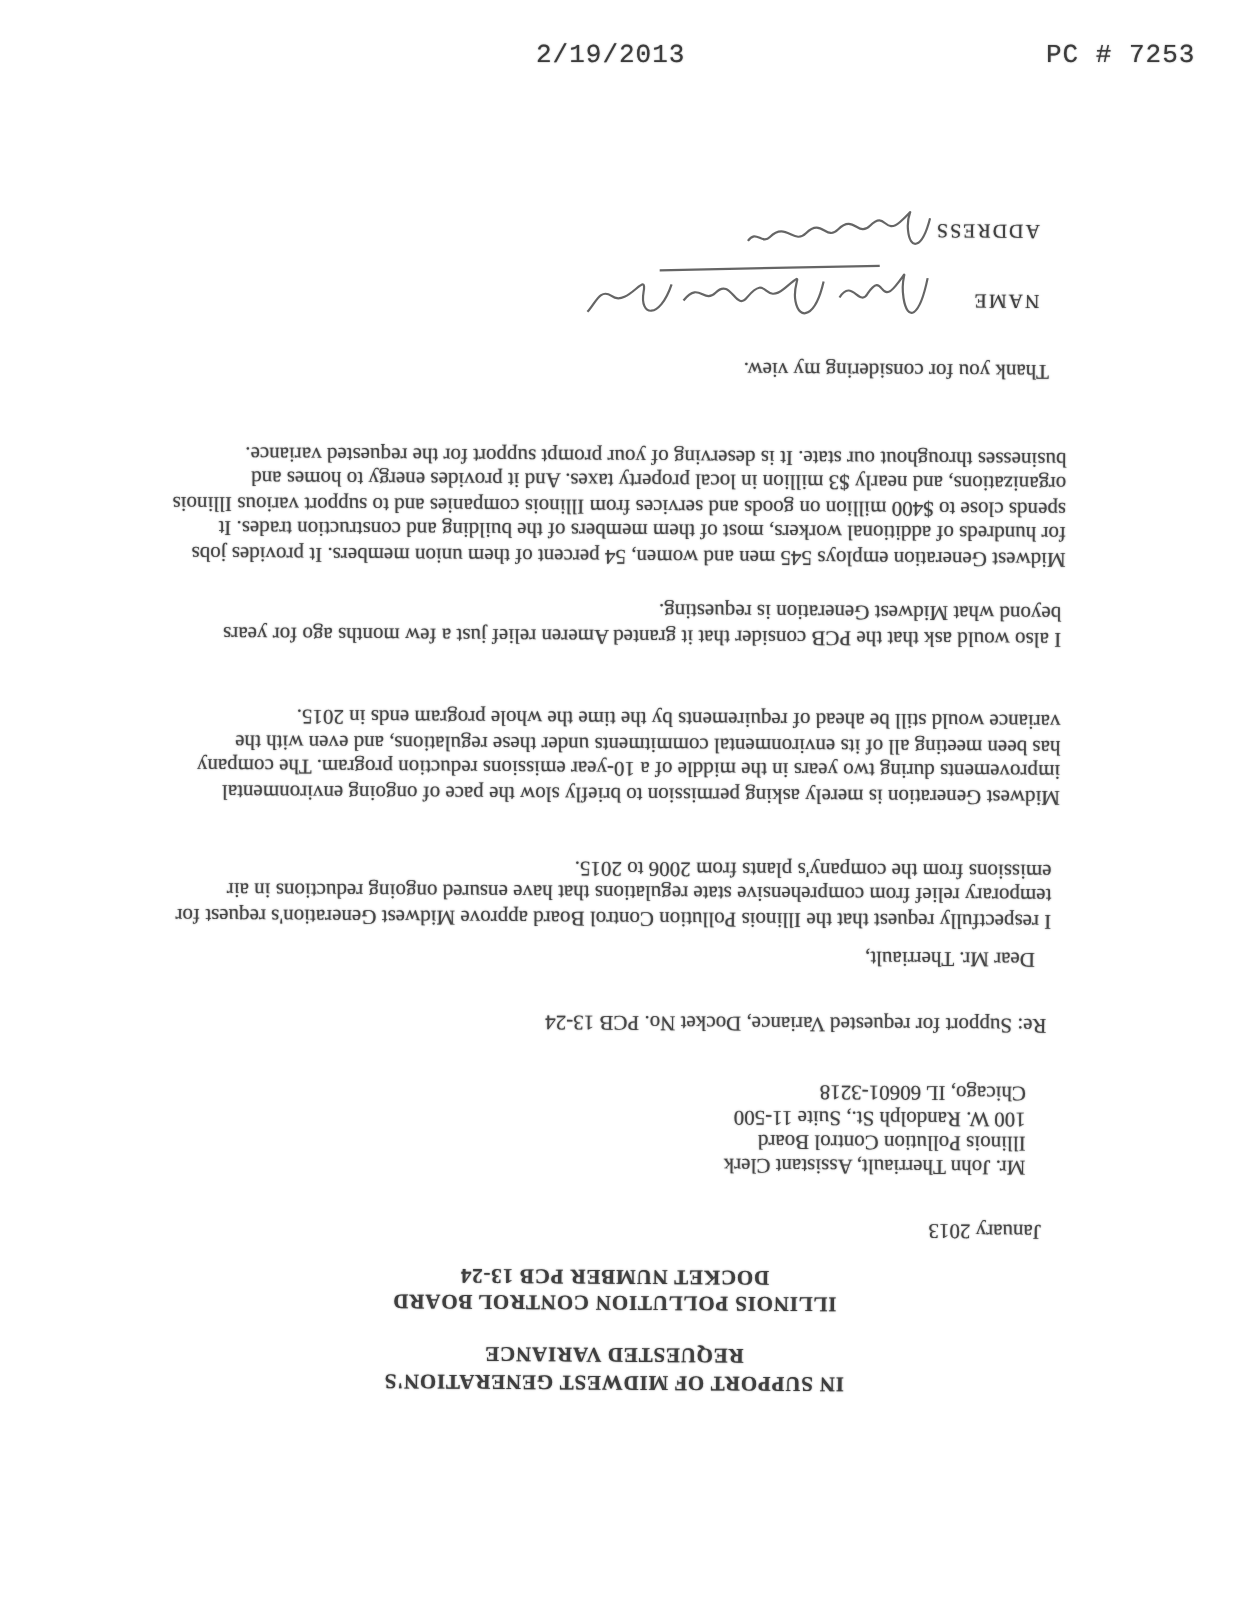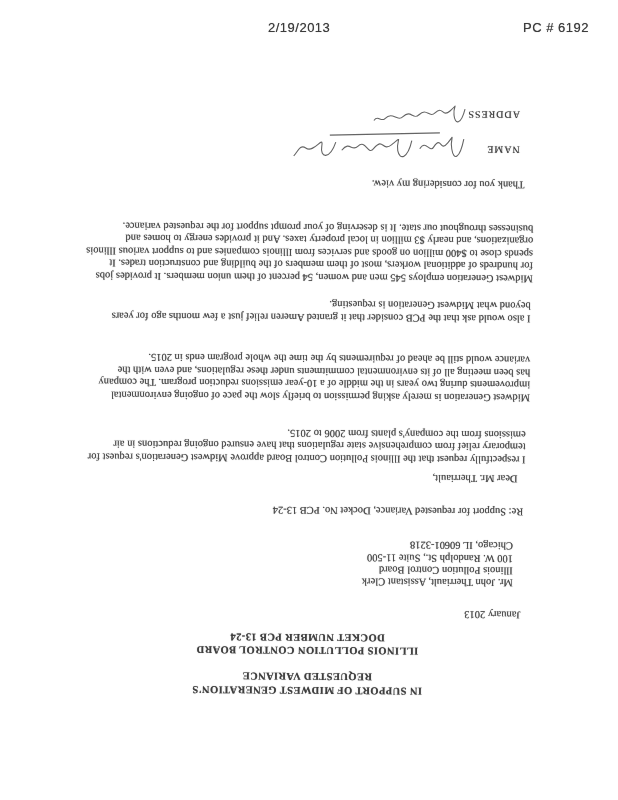--- a/index.html
+++ b/index.html
@@ -1,19 +1,19 @@
 <!DOCTYPE html>
 <html><head>
 <meta charset="utf-8">
 <style>
   html,body{margin:0;padding:0;background:#ffffff;}
   #page{position:relative;width:618px;height:800px;background:#ffffff;overflow:hidden;
         font-family:"Liberation Serif", serif;}
   
-  .stamp{position:absolute;top:20px;font-family:Liberation Sans, sans-serif;
+  .stamp{position:absolute;top:20px;font-family:Liberation Mono, monospace;
          font-size:13px;color:#3c3c3c;letter-spacing:.5px;
          text-shadow:0 0 .7px rgba(70,70,70,.8);}
   #scan-date{left:268px;}
   #doc-number{left:523px;}
   
   #letter{position:absolute;left:0;top:0;width:618px;height:800px;
           transform:rotate(180.4deg);transform-origin:50% 50%;
           color:#474747;text-shadow:0 0 .8px rgba(80,80,80,.85);}
   .abs{position:absolute;}
   .ctr{width:100%;text-align:center;}
@@ -22,21 +22,21 @@
   .addr-line{font-size:10.5px;line-height:12.2px;}
   .lbl{font-size:10px;letter-spacing:1px;color:#3f3f3f;}
   .hand{stroke:#4a4a4a;stroke-width:1.1;fill:none;opacity:.85;}
 </style>
 </head>
 <body>
 
 <div id="page">
 
   <div id="scan-date" class="stamp">2/19/2013</div>
-  <div id="doc-number" class="stamp">PC # 6192</div>
+  <div id="doc-number" class="stamp">PC # 7253</div>
 
   <div id="letter">
 
     <div class="abs ctr hdr" style="top:104px;">IN SUPPORT OF MIDWEST GENERATION'S</div>
     <div class="abs ctr hdr" style="top:118px;">REQUESTED VARIANCE</div>
 
     <div class="abs ctr hdr" style="top:144px;">ILLINOIS POLLUTION CONTROL BOARD</div>
     <div class="abs ctr hdr" style="top:157px;">DOCKET NUMBER PCB 13-24</div>
 
     <div class="abs body-txt" style="top:181px;left:96px;">January 2013</div>

